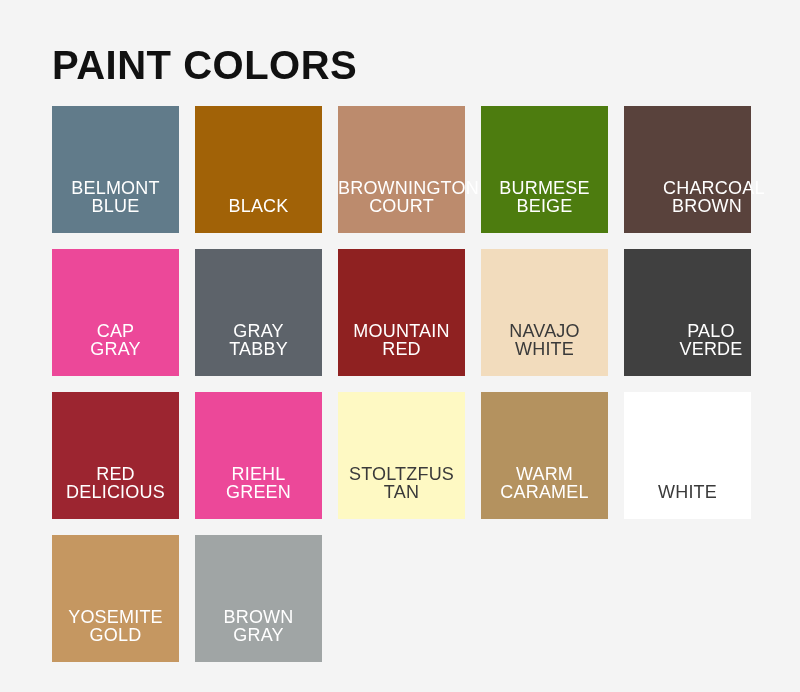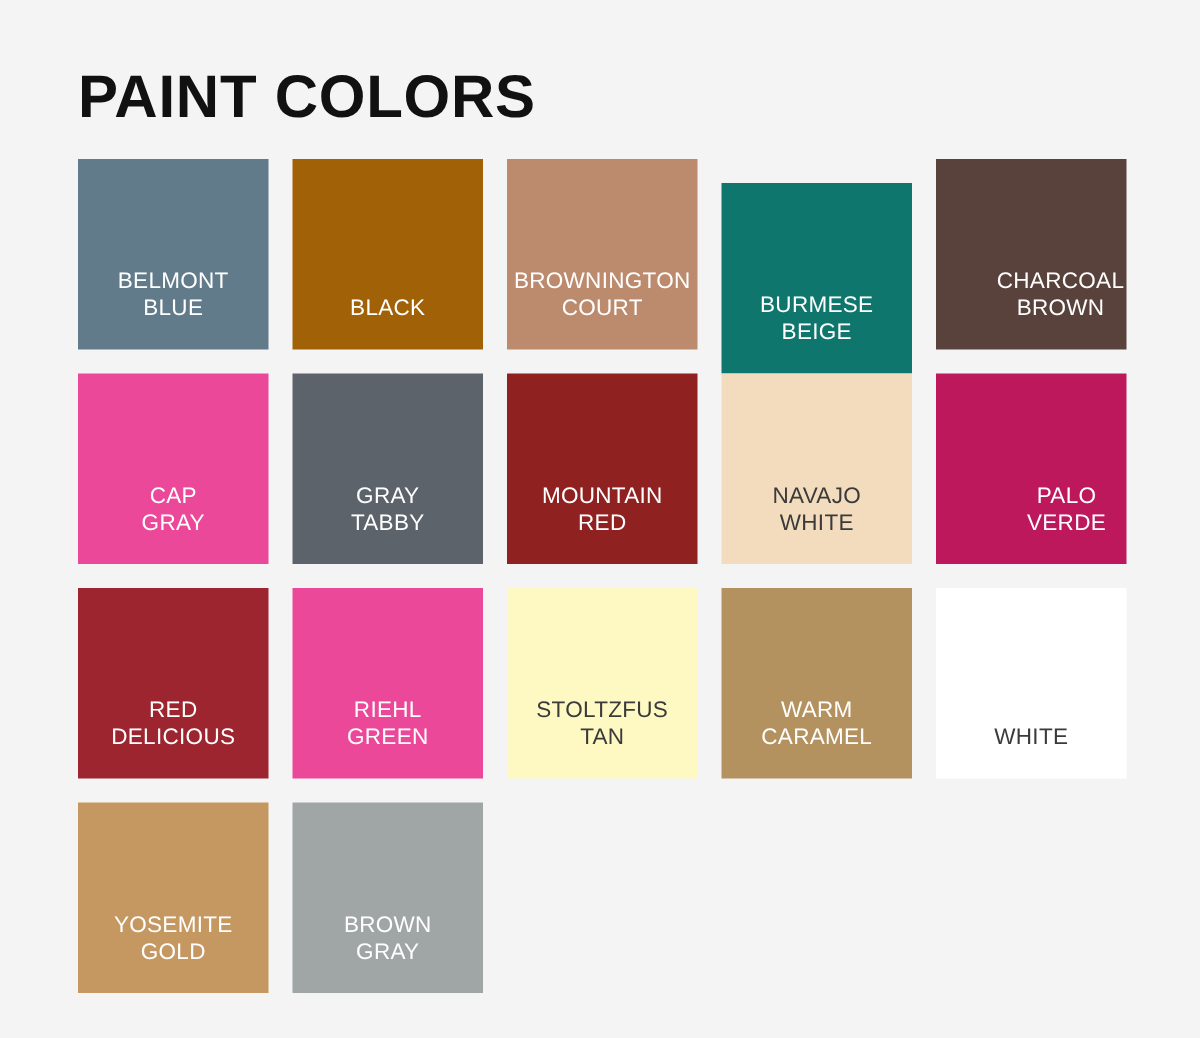--- a/index.html
+++ b/index.html
@@ -46,21 +46,21 @@
     display: flex;
     align-items: flex-end;
     justify-content: center;
     box-sizing: border-box;
     padding-bottom: 18px;
   }
   .swatch-label {
     display: block;
     width: 100%;
     text-align: center;
-    font-size: 15px;
+    font-size: 18px;
     line-height: 18px;
     font-weight: normal;
     letter-spacing: 0.2px;
     white-space: pre-line;
     font-family: "Liberation Sans", sans-serif;
   }
   .label-light { color: #ffffff; }
   .label-dark  { color: #3a3a3a; }
 </style>
 </head>
@@ -75,21 +75,21 @@
         <span class="swatch-label label-light">BELMONT
 BLUE</span>
       </div>
       <div class="swatch" style="background-color: #a16207;">
         <span class="swatch-label label-light">BLACK</span>
       </div>
       <div class="swatch" style="background-color: rgb(188, 139, 109);">
         <span class="swatch-label label-light">BROWNINGTON
 COURT</span>
       </div>
-      <div class="swatch" style="background-color: #0f766e; margin-top: 16px;">
+      <div class="swatch" style="background-color: #4d7c0f;">
         <span class="swatch-label label-light">BURMESE
 BEIGE</span>
       </div>
       <div class="swatch" style="background-color: rgb(89, 66, 60); padding-left: 39px;">
         <span class="swatch-label label-light">CHARCOAL
 BROWN</span>
       </div>
       <div class="swatch" style="background-color: #ec4899;">
         <span class="swatch-label label-light">CAP
 GRAY</span>
@@ -99,21 +99,21 @@
 TABBY</span>
       </div>
       <div class="swatch" style="background-color: rgb(143, 33, 33);">
         <span class="swatch-label label-light">MOUNTAIN
 RED</span>
       </div>
       <div class="swatch" style="background-color: rgb(242, 220, 189);">
         <span class="swatch-label label-dark">NAVAJO
 WHITE</span>
       </div>
-      <div class="swatch" style="background-color: #be185d; padding-left: 47px;">
+      <div class="swatch" style="background-color: #404040; padding-left: 47px;">
         <span class="swatch-label label-light">PALO
 VERDE</span>
       </div>
       <div class="swatch" style="background-color: rgb(156, 37, 48);">
         <span class="swatch-label label-light">RED
 DELICIOUS</span>
       </div>
       <div class="swatch" style="background-color: #ec4899;">
         <span class="swatch-label label-light">RIEHL
 GREEN</span>

